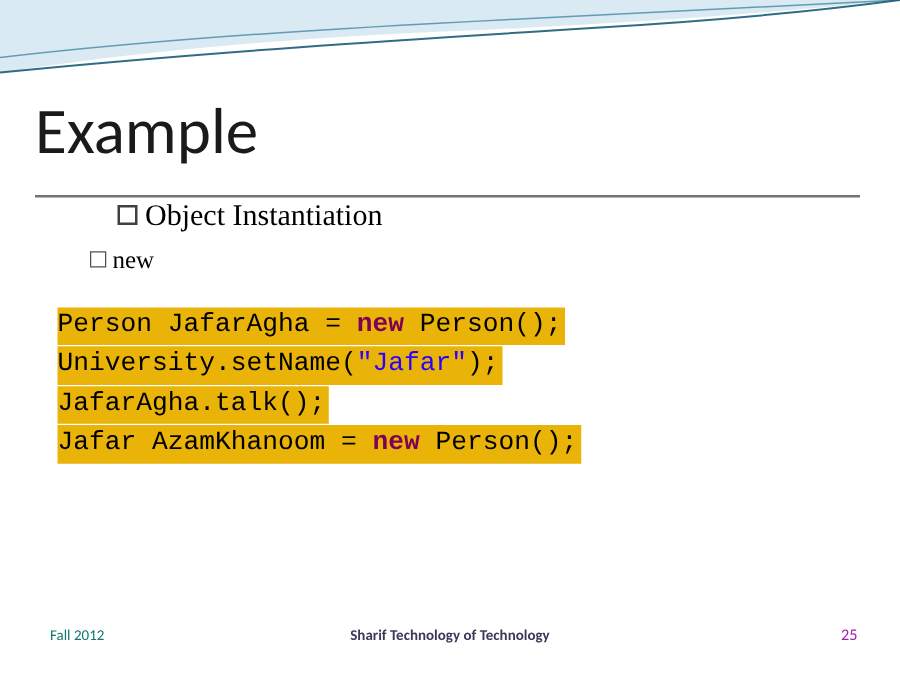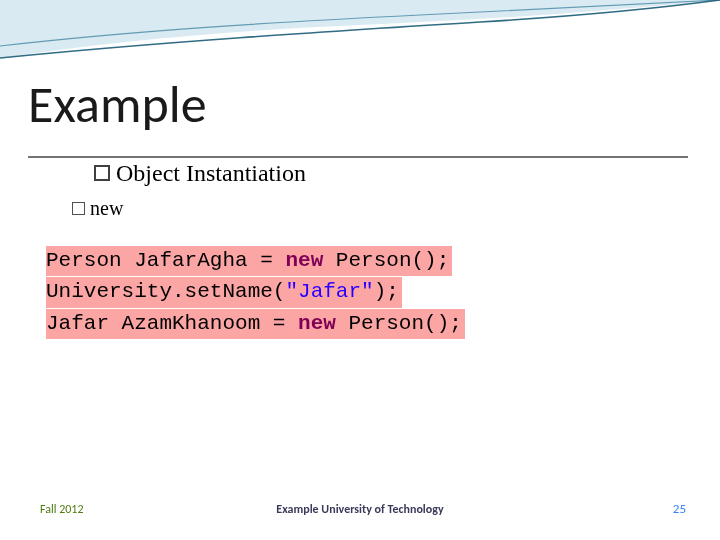--- a/index.html
+++ b/index.html
@@ -68,52 +68,52 @@
   .code-block {
     position: absolute;
     top: 246px;
     left: 46px;
     font-family: 'Courier New', Courier, monospace;
     font-size: 21px;
     color: #000;
     line-height: 1.45;
   }
   .code-block .line {
-    background: #fca5a5;
+    background: #eab308;
     padding: 0 3px 0 0;
     margin-bottom: 1px;
     display: inline-block;
   }
   .kw { color: #7f0055; font-weight: bold; }
   .str { color: #2a00ff; }
   .footer-left {
     position: absolute;
     bottom: 24px;
     left: 40px;
     font-family: Calibri, 'Segoe UI', sans-serif;
     font-size: 12px;
-    color: #4d7c0f;
+    color: #0f766e;
   }
   .footer-center {
     position: absolute;
     bottom: 24px;
     left: 0; right: 0;
     text-align: center;
     font-family: Calibri, 'Segoe UI', sans-serif;
     font-size: 12px;
     color: #3a3a5a;
     font-weight: 600;
   }
   .footer-right {
     position: absolute;
     bottom: 24px;
     right: 34px;
     font-family: Calibri, 'Segoe UI', sans-serif;
     font-size: 13px;
-    color: #3b82f6;
+    color: #a21caf;
   }
 </style>
 </head>
 <body>
 
 <div class="decorative-top">
   <svg viewBox="0 0 720 70" preserveAspectRatio="none">
     <path d="M0,58 C120,40 240,30 360,25 C480,20 600,12 720,0 L720,0 L0,0 Z" fill="#b9d9e8" opacity="0.55"></path>
     <path d="M0,46 C140,30 280,22 420,15 C540,9 640,4 720,0" fill="none" stroke="#2f7a9a" stroke-width="1.2" opacity="0.7"></path>
     <path d="M0,58 C160,42 320,32 480,22 C580,16 660,8 720,0" fill="none" stroke="#1b5c78" stroke-width="1.6" opacity="0.9"></path>
@@ -126,18 +126,19 @@
   <span class="box"></span><span>Object Instantiation</span>
 </div>
 
 <div class="bullet2">
   <span class="box"></span><span>new</span>
 </div>
 
 <div class="code-block">
   <div><span class="line"><span>Person JafarAgha = </span><span class="kw">new</span><span> Person();</span></span></div>
   <div><span class="line"><span>University.setName(</span><span class="str">"Jafar"</span><span>);</span></span></div>
+  <div><span class="line"><span>JafarAgha.talk();</span></span></div>
   <div><span class="line"><span>Jafar AzamKhanoom = </span><span class="kw">new</span><span> Person();</span></span></div>
 </div>
 
 <div class="footer-left">Fall 2012</div>
-<div class="footer-center">Example University of Technology</div>
+<div class="footer-center">Sharif Technology of Technology</div>
 <div class="footer-right">25</div>
 
 </body></html>

